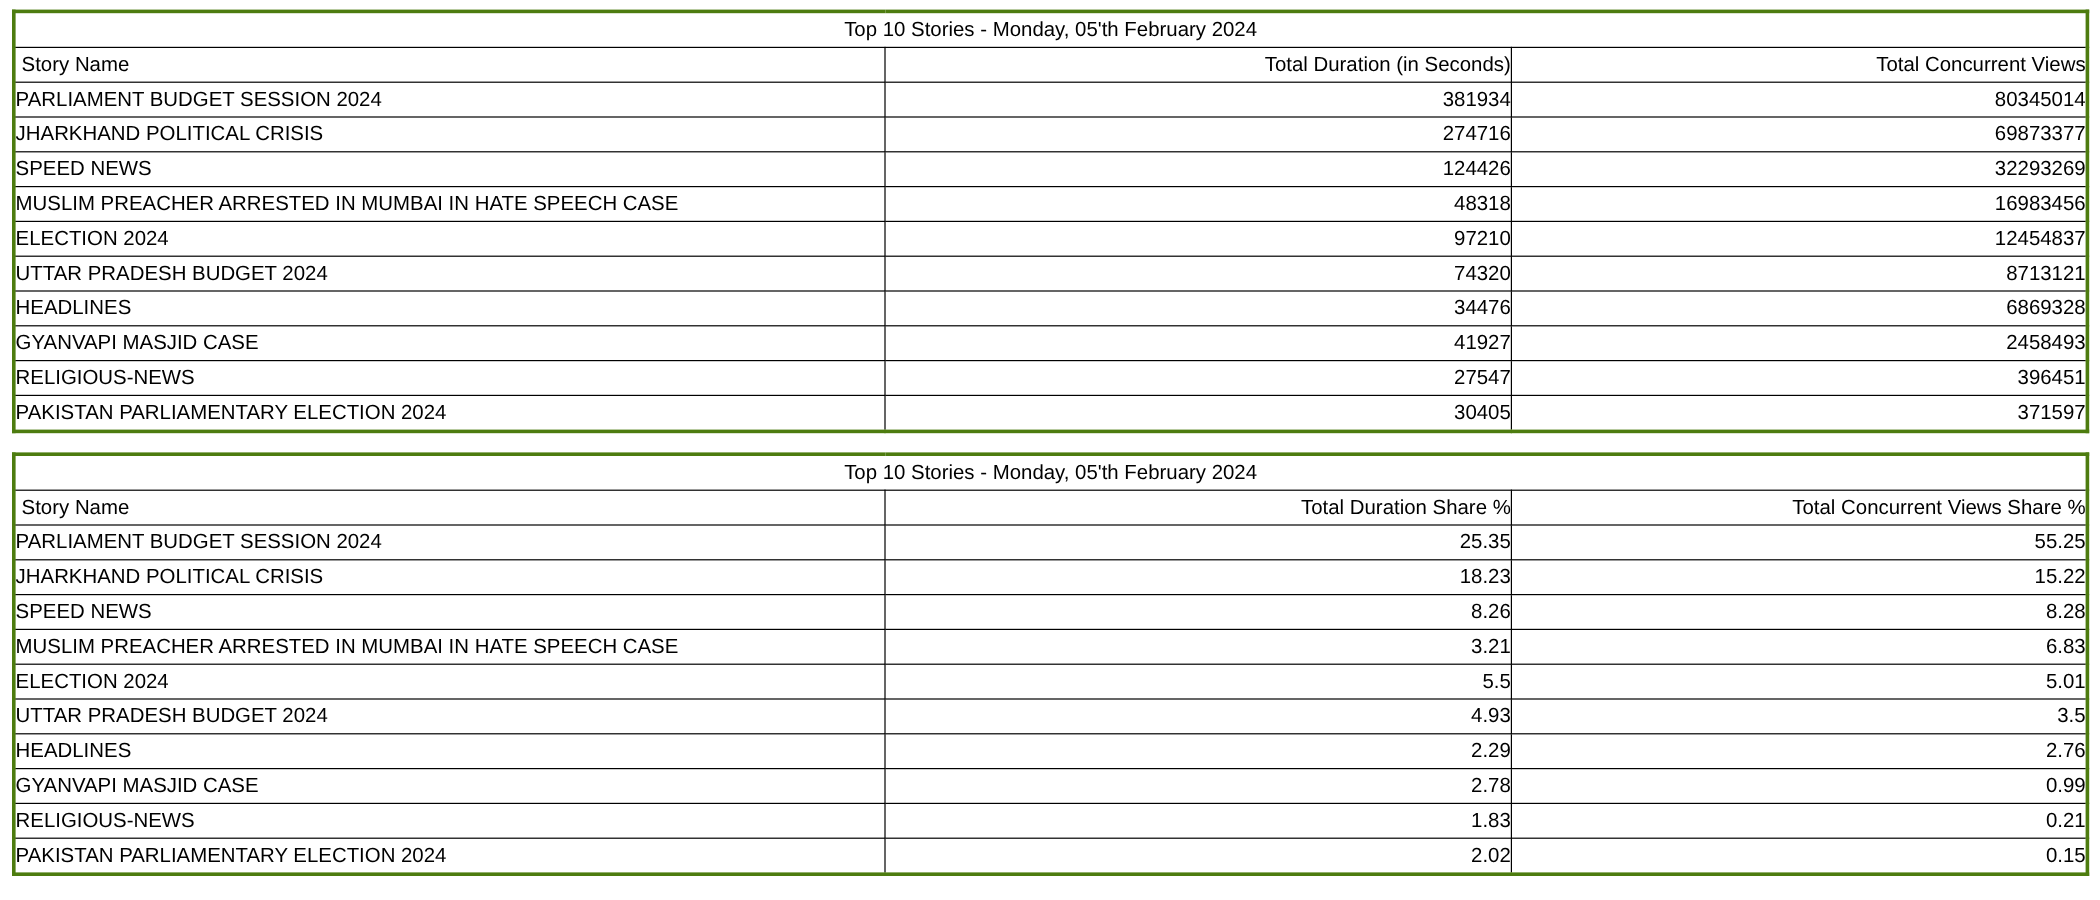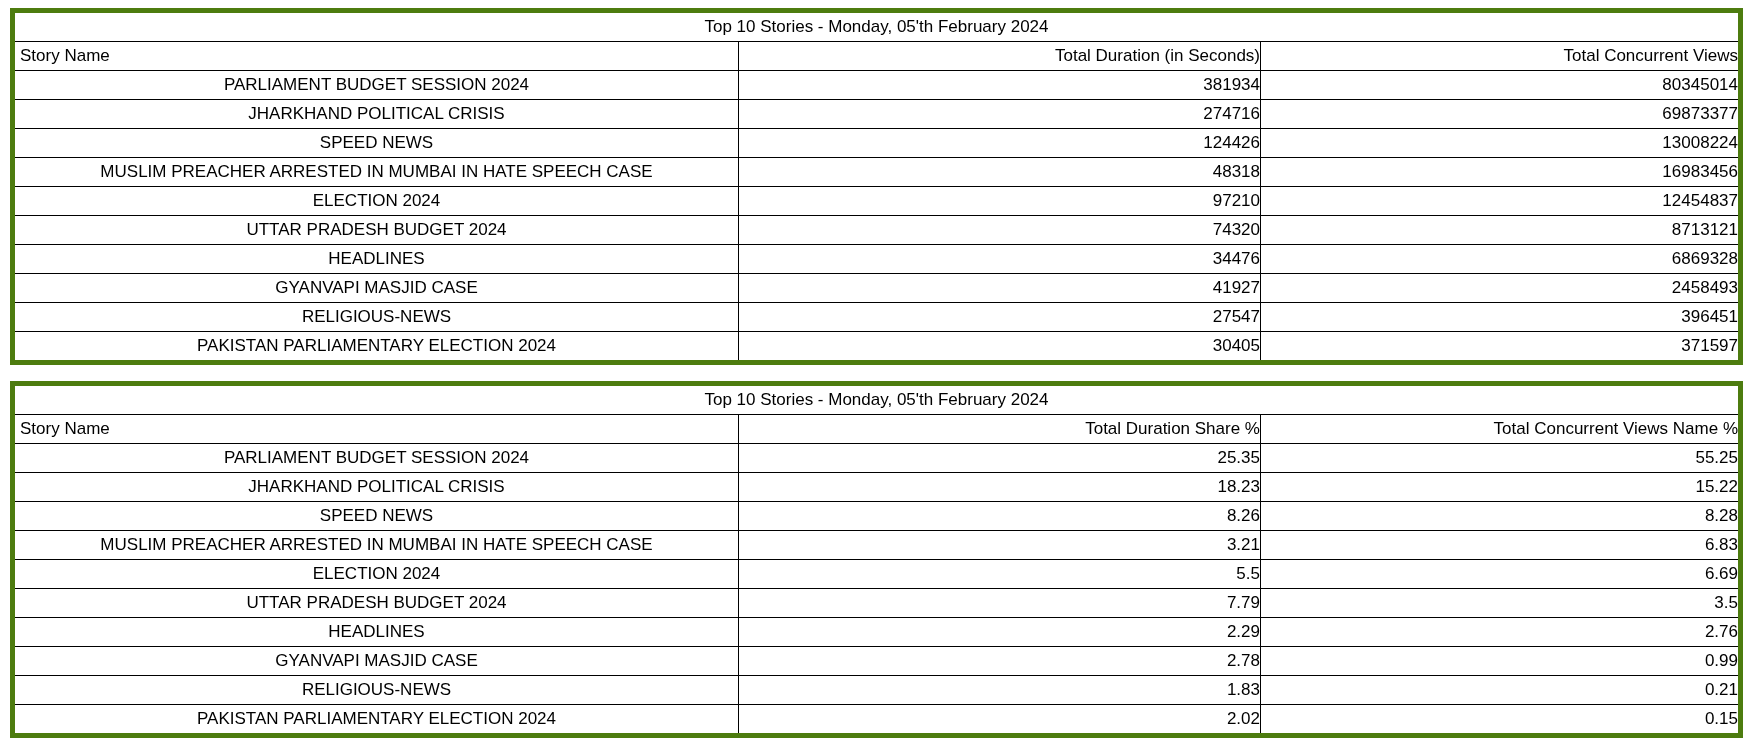--- a/index.html
+++ b/index.html
@@ -16,21 +16,21 @@
   }
   .page {
     padding: 8px 10px 0 10px;
     box-sizing: border-box;
     width: 1750px;
   }
   table.report {
     border-collapse: collapse;
     table-layout: fixed;
     width: 1730px;
-    border: 5px solid #4d7c0f;
+    border: 3px solid #4d7c0f;
     padding-left: 40px;
   }
   table.report + table.report {
     margin-top: 16px;
   }
   table.report td, table.report th {
     border: 1px solid #000000;
     padding: 0;
     font-weight: normal;
     font-size: 17px;
@@ -51,21 +51,21 @@
     margin-top: 10px;
   }
   .col-head.left {
     text-align: left;
     padding-left: 5px;
   }
   .col-head.center {
     text-align: right;
   }
   td.name {
-    text-align: center;
+    text-align: left;
     padding-left: 5px;
     white-space: nowrap;
     overflow: hidden;
   }
   td.num {
     text-align: right;
   }
   col.c1 { width: 726px; }
   col.c2 { width: 522px; }
   col.c3 { width: 480px; }
@@ -96,21 +96,21 @@
         <td class="num">80345014</td>
       </tr>
       <tr>
         <td class="name">JHARKHAND POLITICAL CRISIS</td>
         <td class="num">274716</td>
         <td class="num">69873377</td>
       </tr>
       <tr>
         <td class="name">SPEED NEWS</td>
         <td class="num">124426</td>
-        <td class="num">13008224</td>
+        <td class="num">32293269</td>
       </tr>
       <tr>
         <td class="name">MUSLIM PREACHER ARRESTED IN MUMBAI IN HATE SPEECH CASE</td>
         <td class="num">48318</td>
         <td class="num">16983456</td>
       </tr>
       <tr>
         <td class="name">ELECTION 2024</td>
         <td class="num">97210</td>
         <td class="num">12454837</td>
@@ -149,21 +149,21 @@
         <col class="c2">
         <col class="c3">
       </colgroup>
     <tbody>
       <tr>
         <td class="title-cell" colspan="3">Top 10 Stories - Monday, 05'th February 2024</td>
       </tr>
       <tr>
         <th class="col-head left">Story Name</th>
         <th class="col-head center">Total Duration Share %</th>
-        <th class="col-head center">Total Concurrent Views Name %</th>
+        <th class="col-head center">Total Concurrent Views Share %</th>
       </tr>
       <tr>
         <td class="name">PARLIAMENT BUDGET SESSION 2024</td>
         <td class="num">25.35</td>
         <td class="num">55.25</td>
       </tr>
       <tr>
         <td class="name">JHARKHAND POLITICAL CRISIS</td>
         <td class="num">18.23</td>
         <td class="num">15.22</td>
@@ -174,25 +174,25 @@
         <td class="num">8.28</td>
       </tr>
       <tr>
         <td class="name">MUSLIM PREACHER ARRESTED IN MUMBAI IN HATE SPEECH CASE</td>
         <td class="num">3.21</td>
         <td class="num">6.83</td>
       </tr>
       <tr>
         <td class="name">ELECTION 2024</td>
         <td class="num">5.5</td>
-        <td class="num">6.69</td>
+        <td class="num">5.01</td>
       </tr>
       <tr>
         <td class="name">UTTAR PRADESH BUDGET 2024</td>
-        <td class="num">7.79</td>
+        <td class="num">4.93</td>
         <td class="num">3.5</td>
       </tr>
       <tr>
         <td class="name">HEADLINES</td>
         <td class="num">2.29</td>
         <td class="num">2.76</td>
       </tr>
       <tr>
         <td class="name">GYANVAPI MASJID CASE</td>
         <td class="num">2.78</td>

